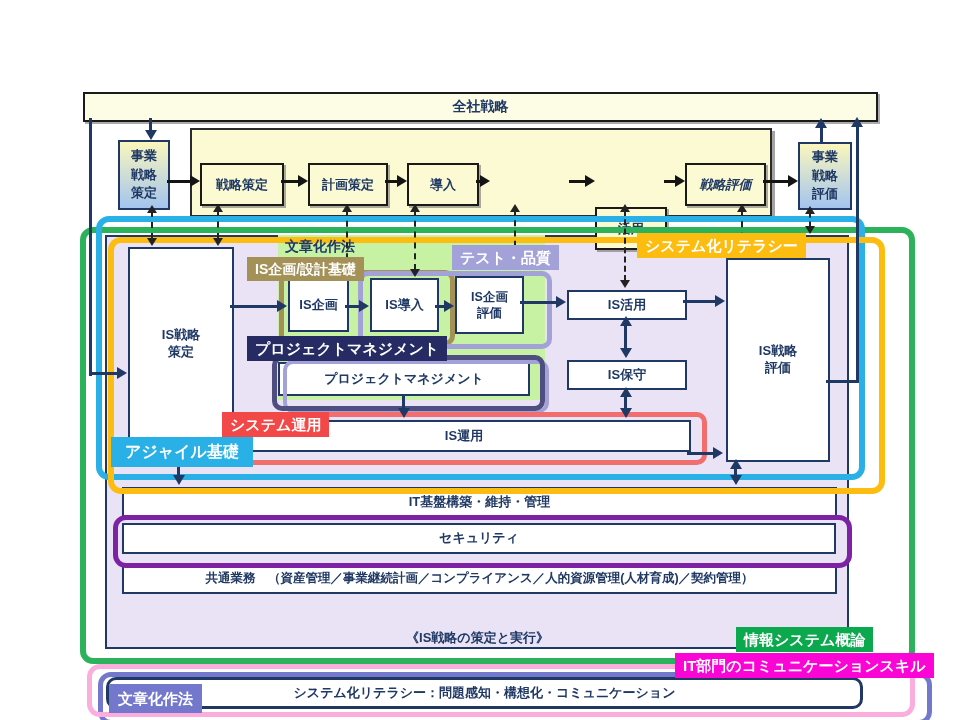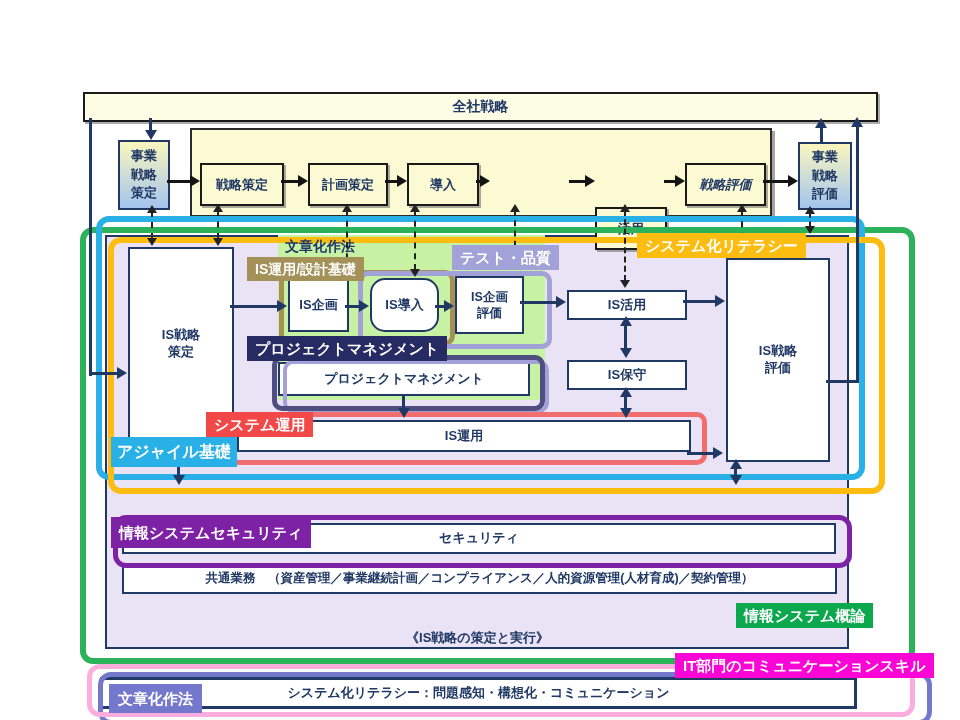--- a/index.html
+++ b/index.html
@@ -112,21 +112,21 @@
   <div class="rrect" style="left:229px;top:412px;width:468px;height:43px;border:5px solid var(--redlight,#f26e6e);border-radius:10px;"></div>
   <div class="rrect" style="left:113px;top:515px;width:729px;height:43px;border:5px solid var(--purple,#7d22a4);"></div>
 
   <div class="abs box-w" style="left:128px;top:247px;width:102px;height:190px;">
     <span>IS戦略</span>
       <span>策定</span>
     </div>
   <div class="abs box-w" style="left:288px;top:278px;width:57px;height:50px;">
     <span>IS企画</span>
     </div>
-  <div class="abs box-w" style="left:370px;top:278px;width:65px;height:50px;border-radius:15px;">
+  <div class="abs box-w" style="left:370px;top:278px;width:65px;height:50px;">
     <span>IS導入</span>
     </div>
   <div class="abs box-w" style="left:455px;top:276px;width:65px;height:54px;font-size:12.5px;">
     <span>IS企画</span>
       <span>評価</span>
     </div>
   <div class="abs box-w" style="left:567px;top:360px;width:116px;height:26px;">
     <span>IS保守</span>
     </div>
   <div class="abs box-w" style="left:567px;top:290px;width:116px;height:26px;">
@@ -135,42 +135,44 @@
   <div class="abs box-w" style="left:726px;top:258px;width:100px;height:200px;">
     <span>IS戦略</span>
       <span>評価</span>
     </div>
   <div class="abs box-w" style="left:278px;top:362px;width:248px;height:30px;">
     <span>プロジェクトマネジメント</span>
     </div>
   <div class="abs box-w" style="left:237px;top:420px;width:450px;height:28px;">
     <span>IS運用</span>
     </div>
+  <div class="abs box-w" style="left:122px;top:487px;width:711px;height:26px;">
+    <span>IT基盤構築・維持・管理</span>
+    </div>
   <div class="abs box-w" style="left:122px;top:523px;width:710px;height:27px;">
     <span>セキュリティ</span>
     </div>
   <div class="abs box-w" style="left:122px;top:563px;width:711px;height:27px;font-size:12.5px;">
     <span>共通業務　（資産管理／事業継続計画／コンプライアンス／人的資源管理(人材育成)／契約管理）</span>
     </div>
   <div class="cap" style="left:122px;top:629px;width:711px;text-align:center;font-size:13px;">《IS戦略の策定と実行》</div>
 
   <div class="rrect" style="left:98px;top:672px;width:824px;height:43px;border:5px solid var(--periwinkle,#7478cd);"></div>
   <div class="rrect" style="left:87px;top:664px;width:818px;height:43px;border:5px solid var(--pink,#fbaede);"></div>
-  <div class="abs box-w" style="left:100px;top:677px;width:751px;height:26px;border-width:3px;z-index:4;">
+  <div class="abs box-w" style="left:106px;top:677px;width:751px;height:26px;border-width:3px;z-index:4;border-radius:10px;">
     <span>システム化リテラシー：問題感知・構想化・コミュニケーション</span>
     </div>
 
-  <div class="lbl" style="left:247px;top:257px;font-size:14px;background:var(--olive,#a39157);">IS運用/設計基礎</div>
+  <div class="lbl" style="left:247px;top:257px;font-size:14px;background:var(--olive,#a39157);">IS企画/設計基礎</div>
   <div class="lbl" style="left:452px;top:245px;background:var(--lavender,#a2a2d8);">テスト・品質</div>
   <div class="lbl" style="left:637px;top:233px;background:var(--orange,#fdbd10);">システム化リテラシー</div>
   <div class="lbl" style="left:247px;top:336px;background:var(--darknavy,#262b63);">プロジェクトマネジメント</div>
-  <div class="lbl" style="left:206px;top:412px;background:var(--red,#f24848);">システム運用</div>
-  <div class="lbl" style="left:111px;top:437px;font-size:16px;padding:7px 6px;background:var(--cyan,#29b0e6);">アジャイル基礎</div>
-  <div class="lbl" style="left:111px;top:517px;padding:8px 8px;background:var(--purple,#7d22a4);">情報システムセキュリティ</div>
-  <div class="lbl" style="left:736px;top:603px;background:var(--green2,#0ca84e);">情報システム概論</div>
+  <div class="lbl" style="left:222px;top:412px;background:var(--red,#f24848);">システム運用</div>
+  <div class="lbl" style="left:111px;top:437px;font-size:16px;padding:7px 14px;background:var(--cyan,#29b0e6);">アジャイル基礎</div>
+  <div class="lbl" style="left:736px;top:627px;background:var(--green2,#0ca84e);">情報システム概論</div>
   <div class="lbl" style="left:675px;top:653px;background:var(--magenta,#fa05d5);">IT部門のコミュニケーションスキル</div>
   <div class="lbl" style="left:109px;top:684px;padding:7px 9px;background:var(--periwinkle,#7478cd);">文章化作法</div>
 
   <div class="hl" style="left:230px;top:305px;width:48px;"></div>
     <div class="tr r" style="left:277px;top:300px;"></div>
   <div class="hl" style="left:345px;top:305px;width:15px;"></div>
     <div class="tr r" style="left:359px;top:300px;"></div>
   <div class="hl" style="left:435px;top:305px;width:10px;"></div>
     <div class="tr r" style="left:444px;top:300px;"></div>
   <div class="hl" style="left:520px;top:301px;width:37px;"></div>

